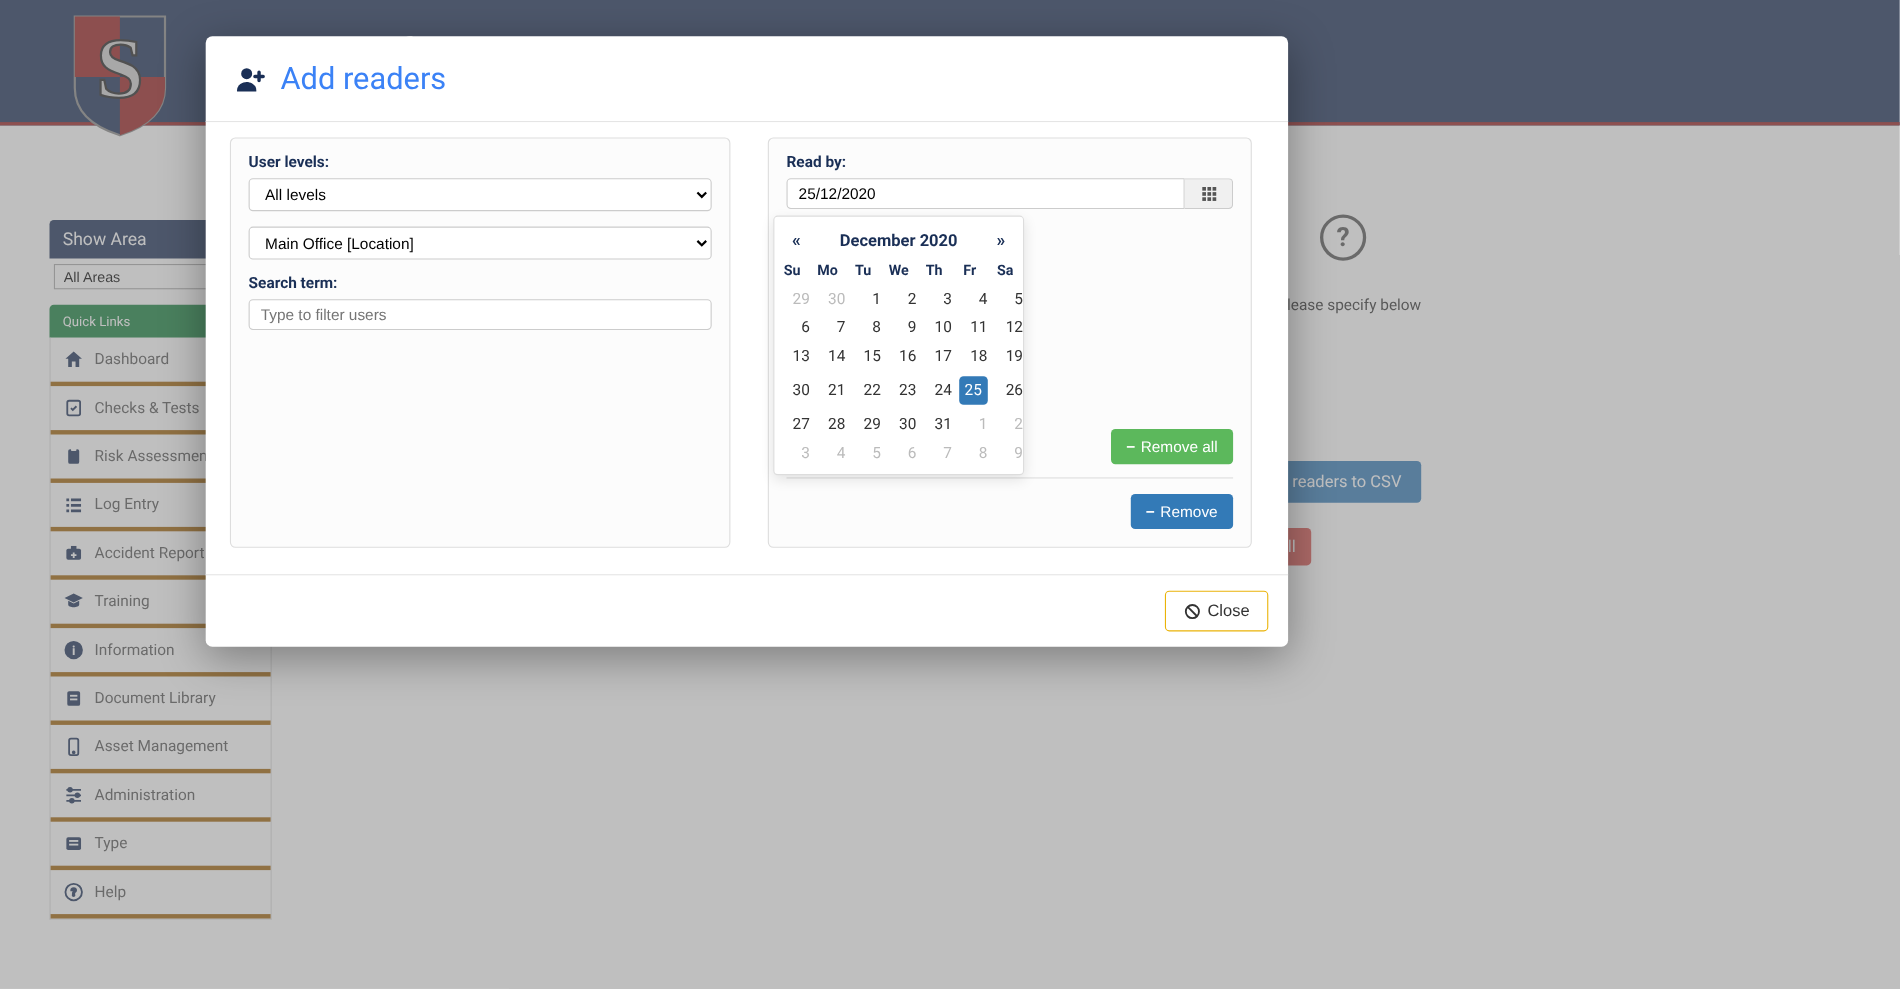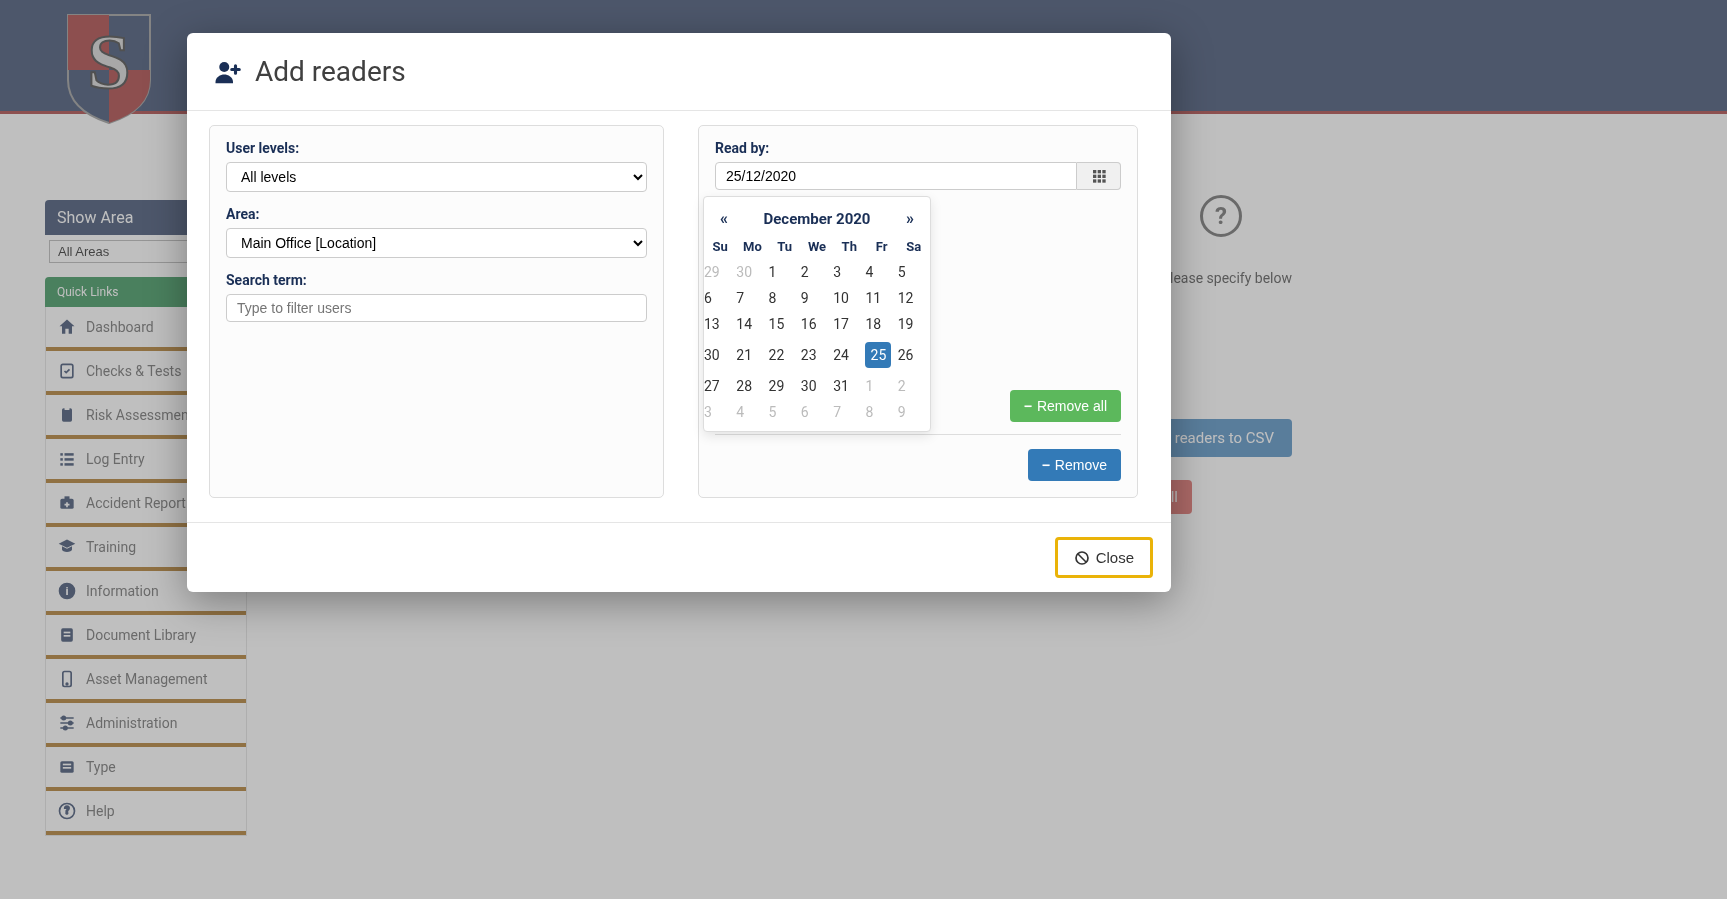--- a/index.html
+++ b/index.html
@@ -27,21 +27,21 @@
 .bg-panel { position: absolute; right: 405px; top: 95px; color: #333; font-size: 14px; }
 .bg-select { position: absolute; right: 745px; top: 122px; width: 35px; height: 34px; border: 1px solid #ccc; border-radius: 4px; background: #fff; }
 .bg-orange-btn { position: absolute; right: 570px; top: 165px; width: 430px; height: 40px; background: #f0ad4e; color: #fff; border-radius: 4px; display: flex; align-items: center; justify-content: center; font-size: 16px; }
 .bg-csv-btn { position: absolute; right: 405px; top: 244px; background: #337ab7; color: #fff; padding: 10px 18px; border-radius: 4px; font-size: 15px; }
 .bg-red-btn { position: absolute; right: 505px; top: 305px; background: #d9534f; color: #fff; padding: 8px 14px; border-radius: 4px; font-size: 15px; }
 
 
 .overlay { position: absolute; inset: 0; background: rgba(128,128,128,0.5); }
 .modal { position: absolute; left: 187px; top: 33px; width: 984px; background: #fff; border-radius: 6px; box-shadow: 0 10px 40px rgba(0,0,0,0.35); }
 .modal-header { padding: 22px 24px; border-bottom: 1px solid #e5e5e5; display: flex; align-items: center; }
-.modal-title { color: #404040; font-size: 28px; font-weight: 400; margin-left: 10px; }
+.modal-title { color: #3b82f6; font-size: 28px; font-weight: 400; margin-left: 10px; }
 .modal-body { padding: 14px 22px 24px; display: flex; gap: 34px; }
 
 .panel { border: 1px solid #ddd; border-radius: 5px; background: #fcfcfc; }
 .left-panel { width: 455px; padding: 14px 16px 16px; }
 .right-panel { width: 440px; padding: 14px 16px 16px; position: relative; }
 
 .field-label { color: #1a2f56; font-weight: 700; font-size: 14px; margin-bottom: 6px; display: block; }
 .form-select, .form-input { width: 100%; padding: 5px 10px; border: 1px solid #ccc; border-radius: 4px; font-size: 14px; background: #fff; }
 .form-group { margin-bottom: 14px; }
 
@@ -59,31 +59,31 @@
 .readby-input { flex: 1; border-radius: 4px 0 0 4px; }
 .readby-cal-btn { width: 44px; border: 1px solid #ccc; border-left: none; border-radius: 0 4px 4px 0; background: #f0f0f0; display: flex; align-items: center; justify-content: center; cursor: pointer; }
 
 
 .datepicker { position: absolute; left: 4px; top: 70px; width: 228px; background: #fff; border: 1px solid #ddd; border-radius: 4px; box-shadow: 0 4px 12px rgba(0,0,0,0.1); padding: 6px 0 6px; z-index: 10; }
 .dp-header { display: flex; align-items: center; justify-content: space-between; padding: 6px 10px; color: #1a2f56; font-weight: 700; }
 .dp-nav { width: 20px; text-align: center; cursor: pointer; font-size: 16px; }
 .dp-title { flex: 1; text-align: center; font-size: 15px; }
 .dp-table { width: 100%; border-collapse: collapse; }
 .dp-table th { color: #1a2f56; font-weight: 700; font-size: 13px; padding: 5px 0; text-align: center; width: 14.28%; }
-.dp-table td { text-align: left; padding: 5px 0; font-size: 14px; cursor: pointer; color: #333; }
+.dp-table td { text-align: right; padding: 5px 0; font-size: 14px; cursor: pointer; color: #333; }
 .dp-table td.muted { color: #bbb; }
 .dp-table td.selected span { display: inline-flex; width: 26px; height: 26px; background: #337ab7; color: #fff; border-radius: 4px; align-items: center; justify-content: center; }
 
 .right-actions { display: flex; justify-content: flex-end; margin-top: 200px; }
 .right-actions .btn { margin-left: 8px; }
 .right-remove-row { display: flex; justify-content: flex-end; border-top: 1px solid #ddd; margin-top: 12px; padding-top: 14px; }
 
 
 .modal-footer { border-top: 1px solid #e5e5e5; padding: 14px 18px; display: flex; justify-content: flex-end; }
-.btn-close { background: #fff; color: #333; border: 3px solid #eab308; padding: 9px 16px; border-radius: 4px; display: flex; align-items: center; cursor: pointer; font-size: 15px; }
+.btn-close { background: #fff; color: #333; border: 1px solid #eab308; padding: 9px 16px; border-radius: 4px; display: flex; align-items: center; cursor: pointer; font-size: 15px; }
 .btn-close .ban-icon { margin-right: 6px; }
 
 svg { display: block; }
 </style>
 </head>
 <body>
 
 <div class="top-header">
   <div class="logo-wrap">
     <svg class="logo-shield" viewBox="0 0 92 115">
@@ -247,21 +247,20 @@
   <div class="modal-body">
 
     <div class="panel left-panel">
       <div class="form-group">
         <label class="field-label">User levels:</label>
         <select class="form-select">
           <option>All levels</option>
         </select>
       </div>
       <div class="form-group">
-        <label class="field-label">Area:</label>
         <select class="form-select">
           <option>Main Office [Location]</option>
         </select>
       </div>
       <div class="form-group">
         <label class="field-label">Search term:</label>
         <input class="form-input" type="text" placeholder="Type to filter users" style="">
       </div>
     </div>
 

